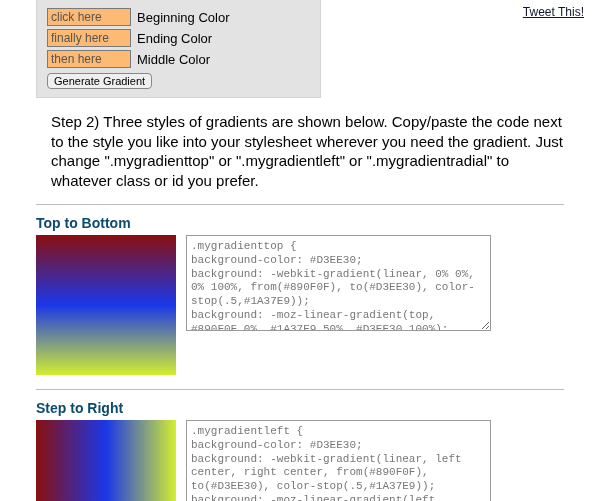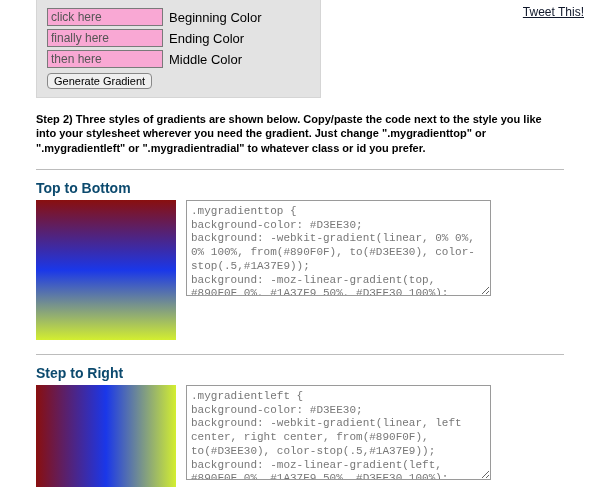--- a/index.html
+++ b/index.html
@@ -32,47 +32,47 @@
     margin-left: 28px;
     margin-top: -20px;
     border: 1px solid #d5d5d5;
   }
   .row {
     display: flex;
     align-items: center;
     margin-bottom: 3px;
   }
   .color-input {
-    width: 116px;
+    width: 84px;
     height: 18px;
     font-family: Arial, sans-serif;
     font-size: 12px;
     padding: 1px 3px;
     border: 1px solid #7a7a7a;
-    background: #f9a8d4;
+    background: #fdba74;
     color: #555;
   }
   .row-label {
     margin-left: 6px;
     font-weight: normal;
     font-size: 13px;
   }
   .gen-btn {
     font-family: Arial, sans-serif;
     font-size: 11px;
     padding: 1px 6px;
     border: 1px solid #888;
     background: #efefef;
     border-radius: 4px;
     margin-top: 2px;
   }
   .step2 {
-    margin: 14px 28px 4px 28px;
-    font-weight: bold;
-    font-size: 11px;
+    margin: 14px 28px 4px 43px;
+    font-weight: normal;
+    font-size: 15px;
     line-height: 1.3;
   }
   hr.sep {
     margin: 14px 28px 4px 28px;
     border: none;
     border-top: 1px solid #bcbcbc;
   }
   .section-title {
     margin: 10px 0 4px 28px;
     font-weight: bold;

